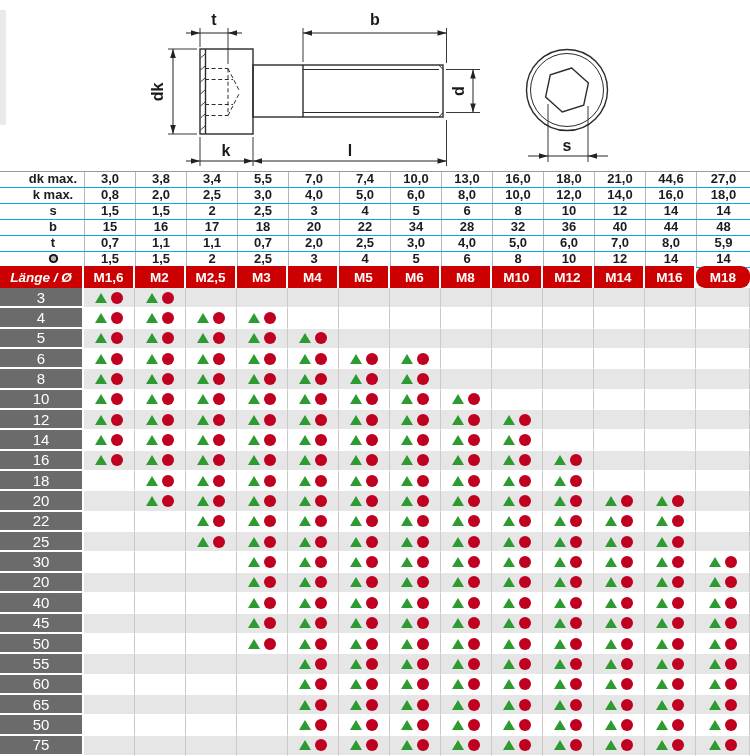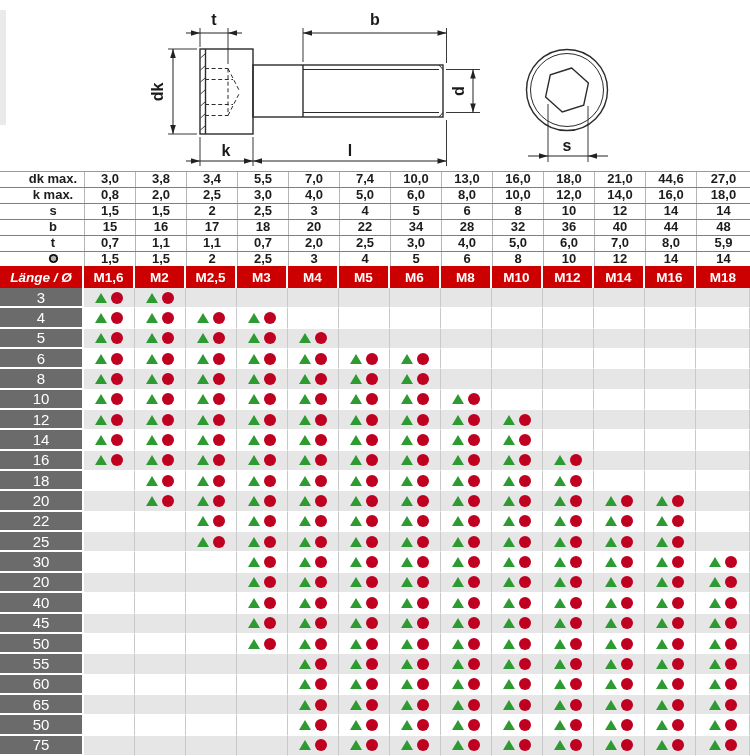--- a/index.html
+++ b/index.html
@@ -14,21 +14,21 @@
           border-bottom:1px solid #0ea5e9;font-size:13px;font-weight:bold;line-height:14px;}
   .dt-label{text-align:center;padding-left:22px;}
   .dt-label svg{vertical-align:-1px;}
   .dt-val{text-align:center;border-left:1px solid #b5b5b5;}
 
   
   .m-header{position:absolute;top:266px;left:0;width:750px;height:22px;
             display:grid;grid-template-columns:84px repeat(12,51px) 1fr;}
   .m-header>div{background:var(--red);color:#fff;font-weight:bold;font-size:13.5px;
             display:flex;align-items:center;justify-content:center;border-right:2px solid #fff;box-sizing:border-box;}
-  .m-header>div:last-child{border-right:none;}
+  .m-header>div:last-child{border-right:none;border-radius:9px;}
   .m-corner{font-style:italic;font-size:14px;}
   .m-body{position:absolute;top:288px;left:0;width:750px;height:468px;
           display:grid;grid-template-rows:repeat(23,20.35px);}
   .m-row{display:grid;grid-template-columns:84px repeat(12,51px) 1fr;}
   .m-len{background:var(--grey);color:#fff;font-size:15px;display:flex;align-items:center;justify-content:center;
          border-right:2px solid #fff;border-bottom:2px solid #fff;box-sizing:border-box;}
   .m-cell{display:flex;align-items:center;justify-content:center;gap:4px;
           border-right:1px solid #c9c9c9;border-bottom:1px solid #fff;box-sizing:border-box;}
   .m-row.alt .m-cell{background:var(--alt);}
   .tri{width:0;height:0;border-left:6px solid transparent;border-right:6px solid transparent;

